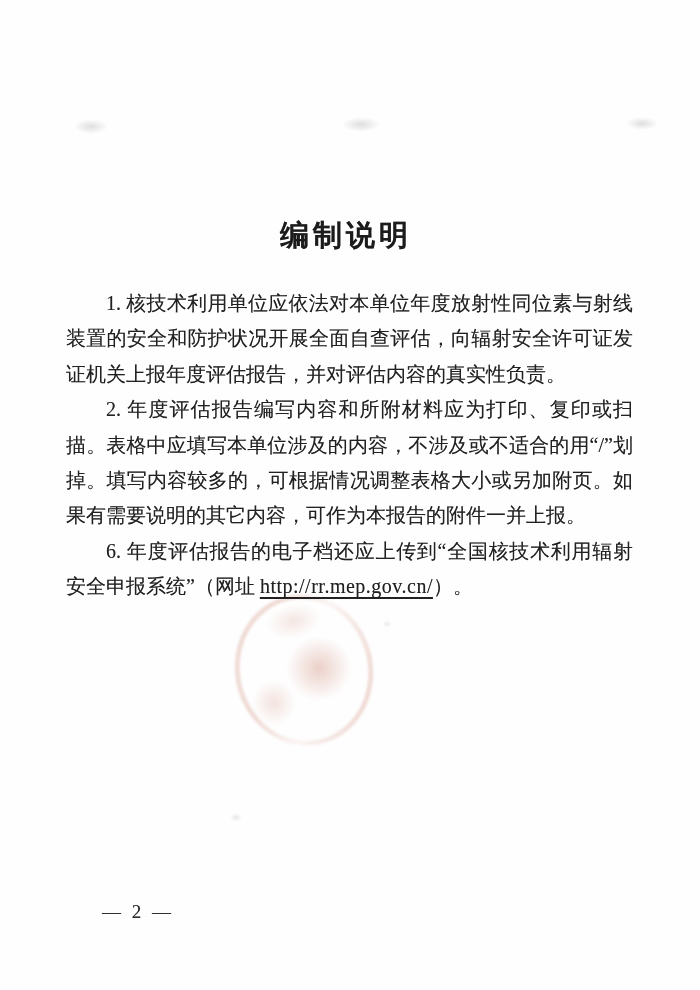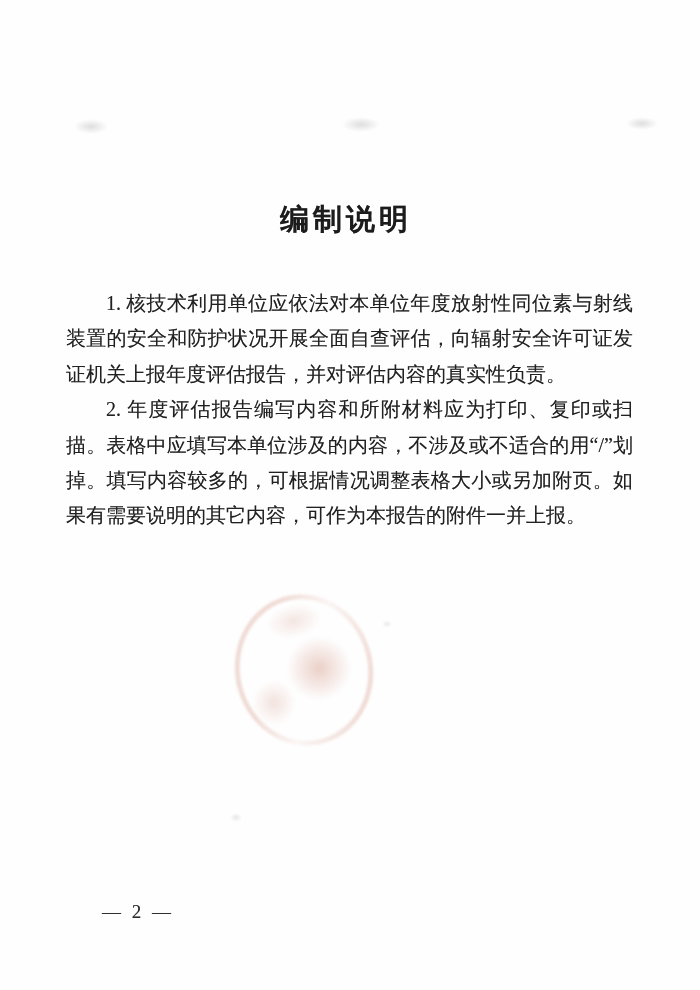--- a/index.html
+++ b/index.html
@@ -12,21 +12,21 @@
     width: 700px;
     height: 990px;
     background: #fefefe;
     overflow: hidden;
     font-family: "Liberation Serif", serif;
   }
 
   
   .doc-title {
     position: absolute;
-    top: 200px;
+    top: 216px;
     left: 0;
     width: 692px;           
     margin: 0;
     text-align: center;
     font-size: 29px;
     font-weight: bold;
     letter-spacing: 4px;
     color: #1c1c1c;
     font-family: "Liberation Serif", serif;
     text-shadow: 0 0 0.5px rgba(0,0,0,0.55);
@@ -142,17 +142,18 @@
   <div class="stamp">
     <div class="ring"></div>
     <div class="blob-1"></div>
     <div class="blob-2"></div>
     <div class="blob-3"></div>
   </div>
 
   <div class="doc-body">
     <p>1. 核技术利用单位应依法对本单位年度放射性同位素与射线装置的安全和防护状况开展全面自查评估，向辐射安全许可证发证机关上报年度评估报告，并对评估内容的真实性负责。</p>
     <p>2. 年度评估报告编写内容和所附材料应为打印、复印或扫描。表格中应填写本单位涉及的内容，不涉及或不适合的用“/”划掉。填写内容较多的，可根据情况调整表格大小或另加附页。如果有需要说明的其它内容，可作为本报告的附件一并上报。</p>
+    <p><span>6. 年度评估报告的电子档还应上传到“全国核技术利用辐射安全申报系统”（网址 </span><span class="url">http://rr.mep.gov.cn/</span><span>）。</span></p>
   </div>
 
   <div class="page-number">— 2 —</div>
 
 </div>
 
 </body></html>

